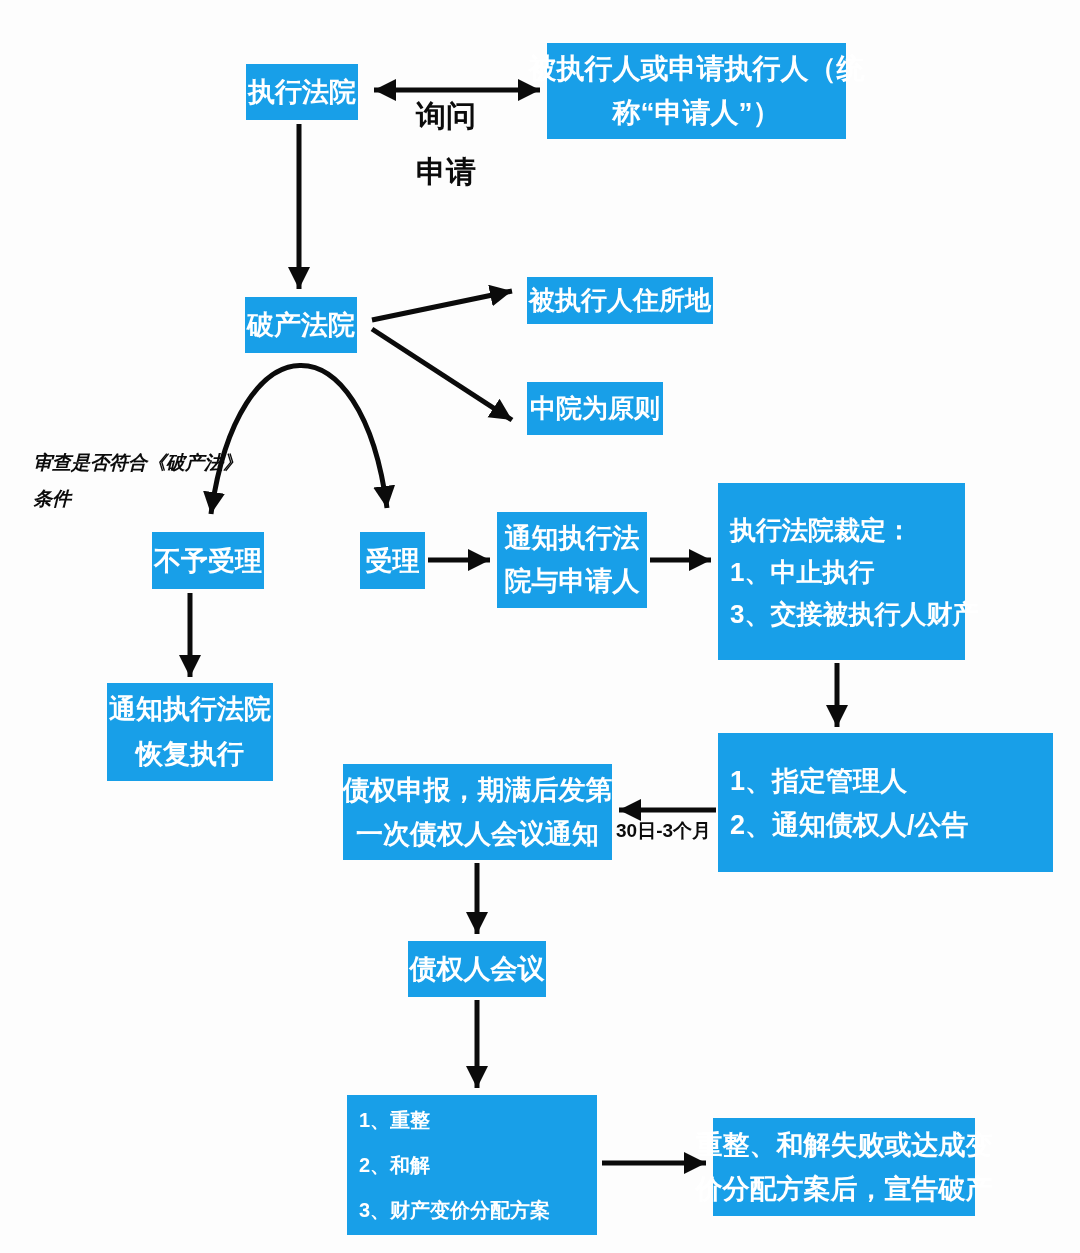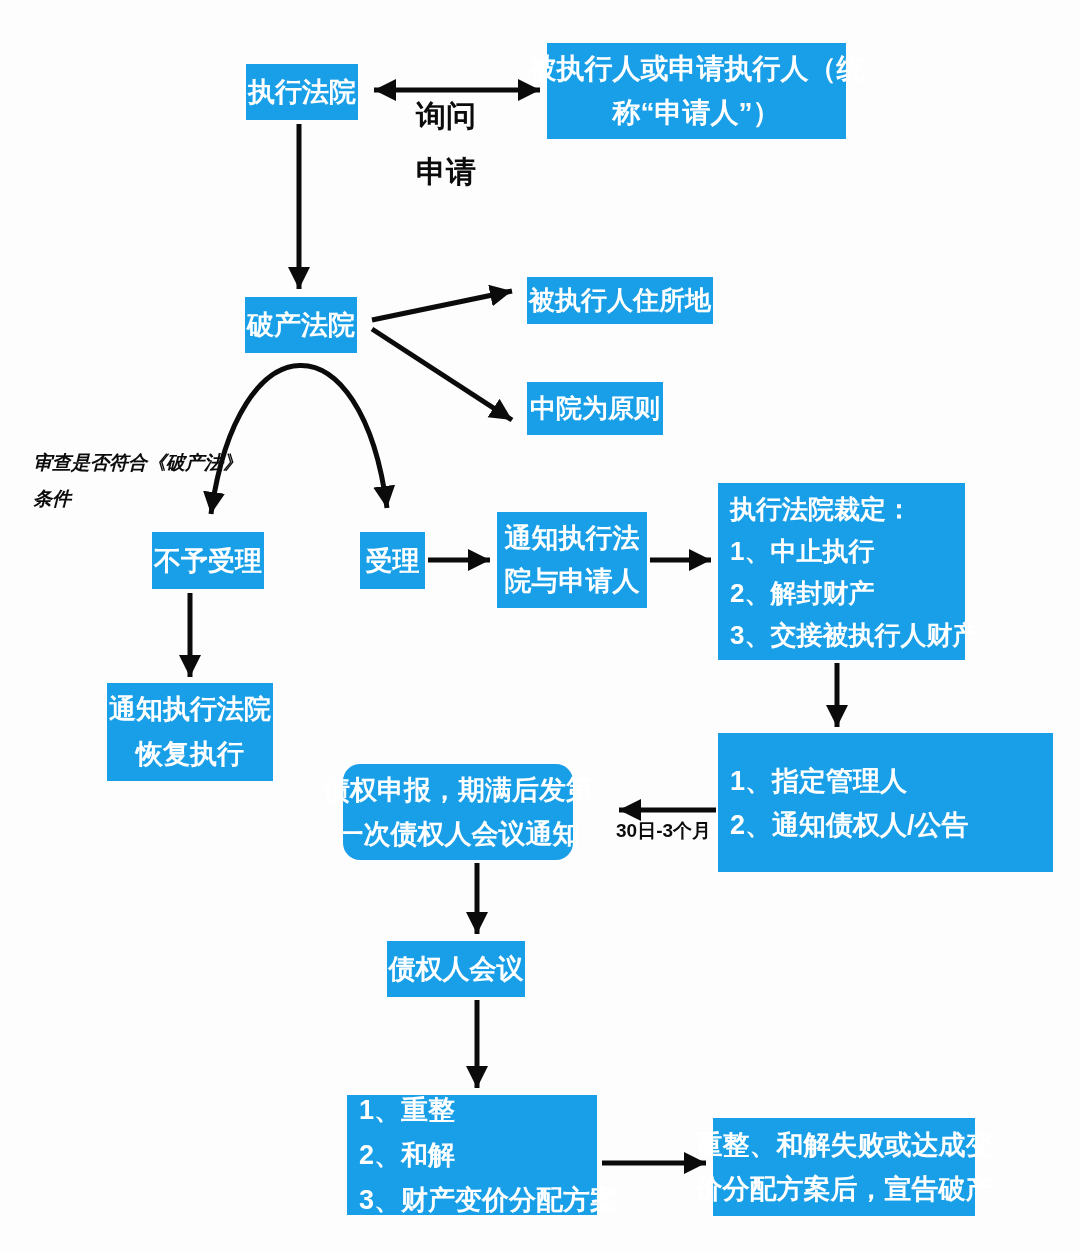--- a/index.html
+++ b/index.html
@@ -87,44 +87,43 @@
   </div>
 
   <div class="node" style="left:497px;top:512px;width:150px;height:96px;font-size:27px;line-height:43px;text-align:right;">
     <div class="nl">通知执行法</div>
     <div class="nl">院与申请人</div>
   </div>
 
   <div class="node left" style="left:718px;top:483px;width:247px;height:177px;font-size:26px;line-height:42px;">
     <div class="nl">执行法院裁定：</div>
     <div class="nl">1、中止执行</div>
-    <div class="nl">2、解封财产</div>
     <div class="nl">3、交接被执行人财产</div>
   </div>
 
   <div class="node" style="left:107px;top:683px;width:166px;height:98px;font-size:27px;line-height:45px;">
     <div class="nl">通知执行法院</div>
     <div class="nl">恢复执行</div>
   </div>
 
   <div class="node left" style="left:718px;top:733px;width:335px;height:139px;font-size:27px;line-height:44px;">
     <div class="nl">1、指定管理人</div>
     <div class="nl">2、通知债权人/公告</div>
   </div>
 
-  <div class="node" style="left:343px;top:764px;width:230px;height:96px;font-size:27px;line-height:44px;border-radius:17px;">
+  <div class="node" style="left:343px;top:764px;width:269px;height:96px;font-size:27px;line-height:44px;">
     <div class="nl">债权申报，期满后发第</div>
     <div class="nl">一次债权人会议通知</div>
   </div>
 
-  <div class="node" style="left:387px;top:941px;width:138px;height:56px;font-size:27px;">
+  <div class="node" style="left:408px;top:941px;width:138px;height:56px;font-size:27px;">
     <div class="nl">债权人会议</div>
   </div>
 
-  <div class="node left" style="left:347px;top:1095px;width:250px;height:120px;font-size:27px;line-height:45px;">
+  <div class="node left" style="left:347px;top:1095px;width:250px;height:140px;font-size:20px;line-height:45px;">
     <div class="nl">1、重整</div>
     <div class="nl">2、和解</div>
     <div class="nl">3、财产变价分配方案</div>
   </div>
 
   <div class="node" style="left:713px;top:1118px;width:262px;height:98px;font-size:27px;line-height:44px;">
     <div class="nl">重整、和解失败或达成变</div>
     <div class="nl">价分配方案后，宣告破产</div>
   </div>
 

